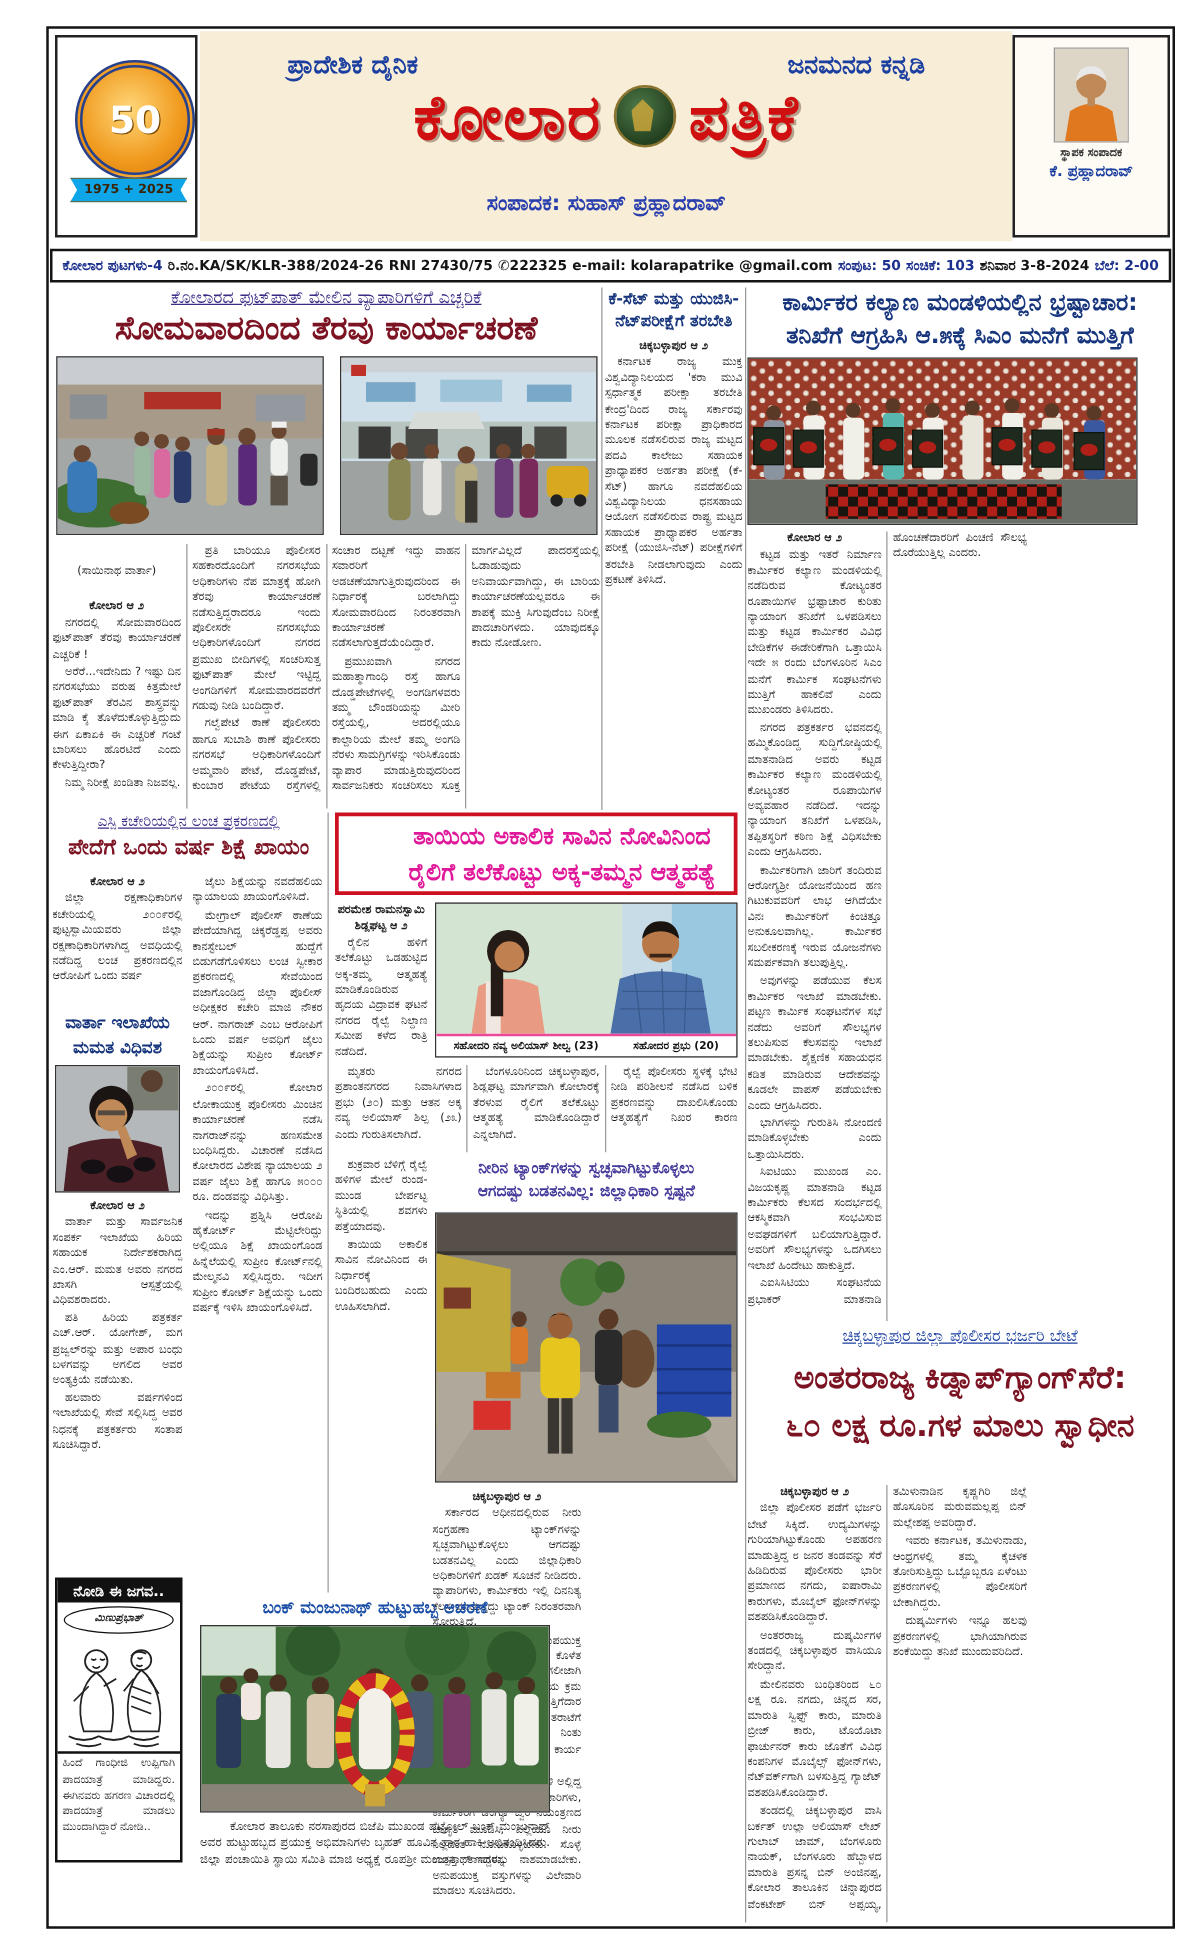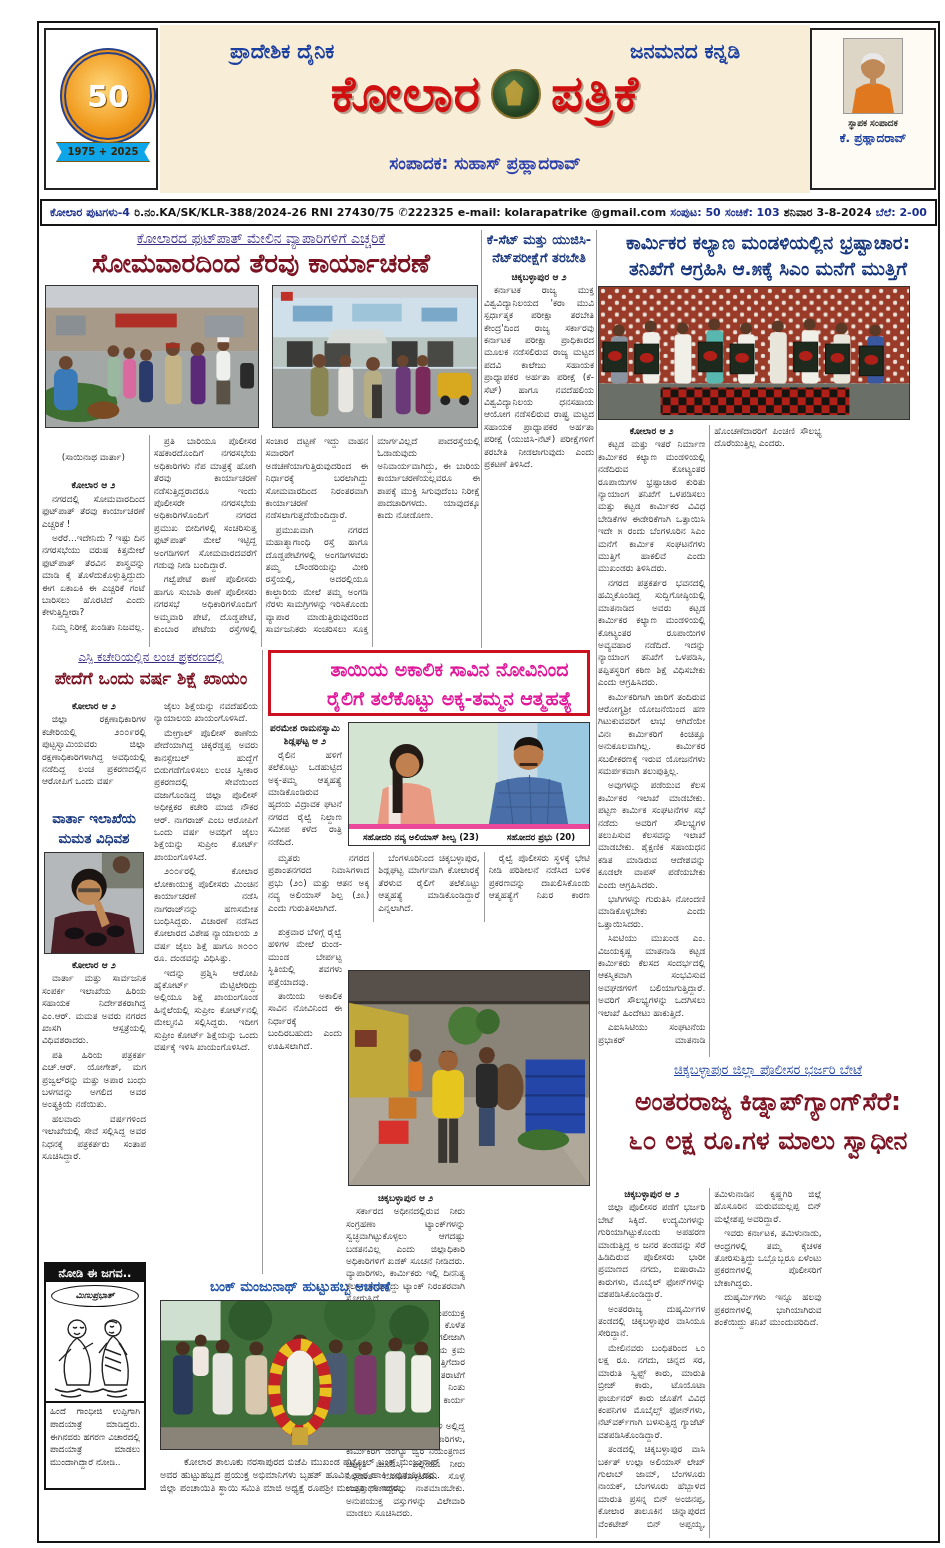--- a/index.html
+++ b/index.html
@@ -32,21 +32,21 @@
   .body-text{font-size:9px;line-height:1.38;text-align:justify;color:#1c1c1c;overflow:hidden;}
   .body-text p{margin:0 0 2px;text-indent:10px;}
   .body-text p.dateline{text-align:center;text-indent:0;font-weight:bold;margin:0 0 1px;}
   .body-text p.credit{text-align:center;text-indent:0;margin:16px;}
   .cols2{column-count:2;column-gap:8px;column-rule:1px solid #9a9a9a;column-fill:auto;}
   .cols3{column-count:3;column-gap:9px;column-rule:1px solid #9a9a9a;column-fill:auto;}
   .cols4{column-count:4;column-gap:9px;column-rule:1px solid #9a9a9a;column-fill:auto;}
   .vrule{width:0;border-left:1px solid #9a9a9a;}
   .photo{border:1px solid #333;box-sizing:border-box;overflow:hidden;background:#ccc;}
   .photo svg{display:block;width:100%;height:100%;}
-  .caption-strip{position:absolute;left:0;bottom:0;width:100%;height:16px;background:#fff;border-top:5px solid #ec4899;display:flex;align-items:center;justify-content:space-around;font-size:8.5px;font-weight:bold;color:#111;}
+  .caption-strip{position:absolute;left:0;bottom:0;width:100%;height:16px;background:#fff;border-top:2px solid #ec4899;display:flex;align-items:center;justify-content:space-around;font-size:8.5px;font-weight:bold;color:#111;}
   .boxed-headline{border:3px solid #cc1020;background:#fff;color:#e0189a;font-weight:bold;font-size:19px;text-align:center;line-height:1.55;box-sizing:border-box;padding-top:2px;}
   .purple-headline{font-weight:bold;color:#443a9a;font-size:12.5px;text-align:center;line-height:1.55;}
   .blue-headline{font-weight:bold;color:#1b4fa6;font-size:13.5px;text-align:center;}
   
   .cartoon{border:2px solid #111;background:#fff;box-sizing:border-box;}
   .cartoon-header{background:#111;color:#fff;font-weight:bold;font-size:11.5px;text-align:center;padding:2px 0;}
   .cartoon-sign{margin:3px auto 2px;width:86px;height:20px;border:1.5px solid #111;border-radius:50%;text-align:center;font-size:8.5px;font-style:italic;line-height:19px;font-weight:bold;}
   .cartoon-caption{font-size:8.8px;line-height:1.45;text-align:justify;padding:2px 4px;border-top:2px solid #111;}
 </style>
 </head>
@@ -333,20 +333,24 @@
     <p>ಮೃತರು ನಗರದ ಪ್ರಶಾಂತನಗರದ ನಿವಾಸಿಗಳಾದ ಪ್ರಭು (೨೦) ಮತ್ತು ಆತನ ಅಕ್ಕ ನವ್ಯ ಅಲಿಯಾಸ್ ಶಿಲ್ಪ (೨೩) ಎಂದು ಗುರುತಿಸಲಾಗಿದೆ.</p>
     <p>ಬೆಂಗಳೂರಿನಿಂದ ಚಿಕ್ಕಬಳ್ಳಾಪುರ, ಶಿಡ್ಲಘಟ್ಟ ಮಾರ್ಗವಾಗಿ ಕೋಲಾರಕ್ಕೆ ತೆರಳುವ ರೈಲಿಗೆ ತಲೆಕೊಟ್ಟು ಆತ್ಮಹತ್ಯೆ ಮಾಡಿಕೊಂಡಿದ್ದಾರೆ ಎನ್ನಲಾಗಿದೆ.</p>
     <p>ರೈಲ್ವೆ ಪೊಲೀಸರು ಸ್ಥಳಕ್ಕೆ ಭೇಟಿ ನೀಡಿ ಪರಿಶೀಲನೆ ನಡೆಸಿದ ಬಳಿಕ ಪ್ರಕರಣವನ್ನು ದಾಖಲಿಸಿಕೊಂಡು ಆತ್ಮಹತ್ಯೆಗೆ ನಿಖರ ಕಾರಣ ಏನೆಂಬುದರ ಮಾಹಿತಿ ಕಲೆ ಹಾಕುತ್ತಿದ್ದಾರೆ.</p>
   </div>
 
   <div class="abs body-text" style="left:229px;top:903px;width:74px;height:348px;">
     <p>ಶುಕ್ರವಾರ ಬೆಳಿಗ್ಗೆ ರೈಲ್ವೆ ಹಳಿಗಳ ಮೇಲೆ ರುಂಡ-ಮುಂಡ ಬೇರ್ಪಟ್ಟ ಸ್ಥಿತಿಯಲ್ಲಿ ಶವಗಳು ಪತ್ತೆಯಾದವು.</p>
     <p>ತಾಯಿಯ ಅಕಾಲಿಕ ಸಾವಿನ ನೋವಿನಿಂದ ಈ ನಿರ್ಧಾರಕ್ಕೆ ಬಂದಿರಬಹುದು ಎಂದು ಊಹಿಸಲಾಗಿದೆ.</p>
   </div>
 
+  <div class="abs purple-headline" style="left:307px;top:901px;width:246px;">
+    <div>ನೀರಿನ ಟ್ಯಾಂಕ್‌ಗಳನ್ನು ಸ್ವಚ್ಛವಾಗಿಟ್ಟುಕೊಳ್ಳಲು</div>
+    <div>ಆಗದಷ್ಟು ಬಡತನವಿಲ್ಲ: ಜಿಲ್ಲಾಧಿಕಾರಿ ಸ್ಪಷ್ಟನೆ</div>
+  </div>
   <div class="abs photo" style="left:309px;top:947px;width:242px;height:216px;">
     <svg viewBox="0 0 242 203" preserveAspectRatio="none">
       <rect width="242" height="203" fill="#8a8478"></rect>
       <rect width="242" height="30" fill="#57504a"></rect>
       <line x1="0" y1="30" x2="242" y2="30" stroke="#3a342e" stroke-width="3"></line>
       <circle cx="118" cy="52" r="18" fill="#4a7a38"></circle>
           <circle cx="140" cy="48" r="12" fill="#3c6a2e"></circle>
       <polygon points="0,30 60,42 60,130 0,164" fill="#c0a83a"></polygon>
       <rect x="6" y="56" width="22" height="16" fill="#7a3a28"></rect>
       <rect y="120" width="242" height="83" fill="#b0a89a"></rect>

